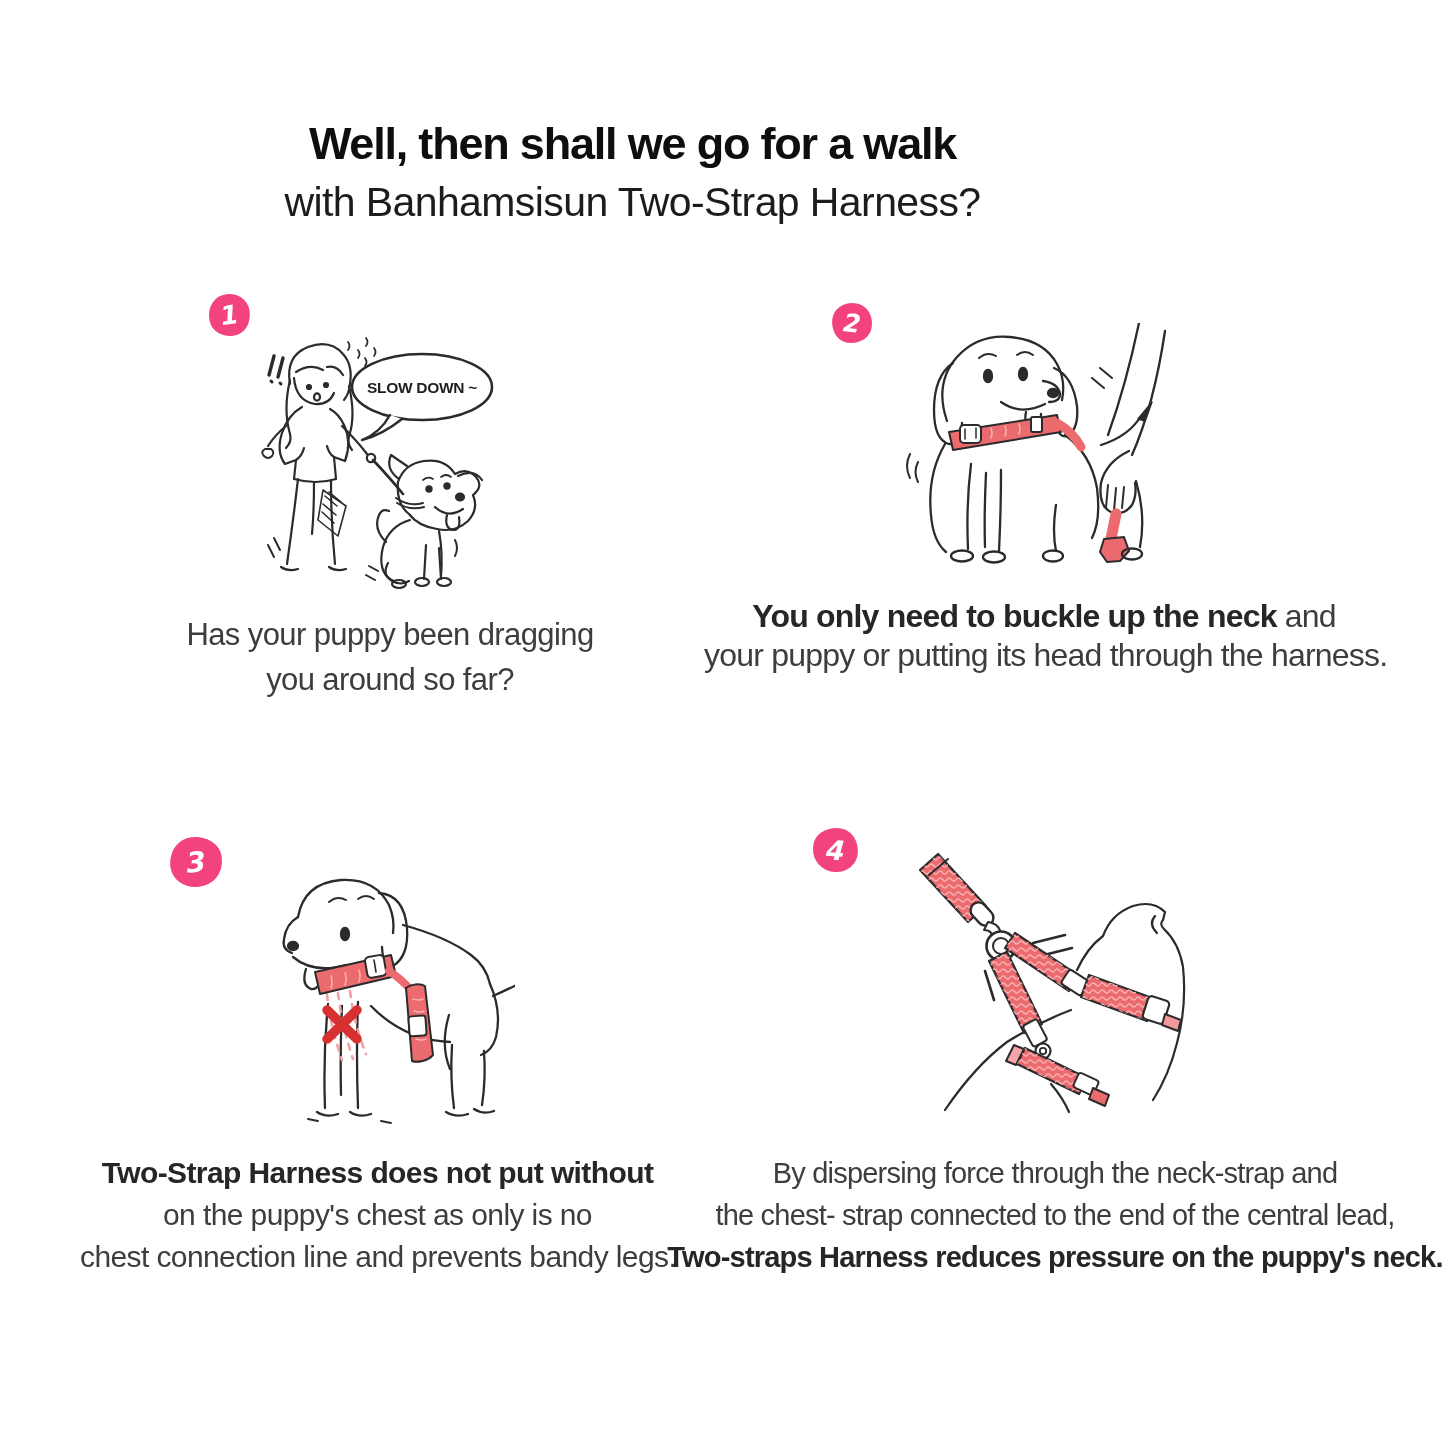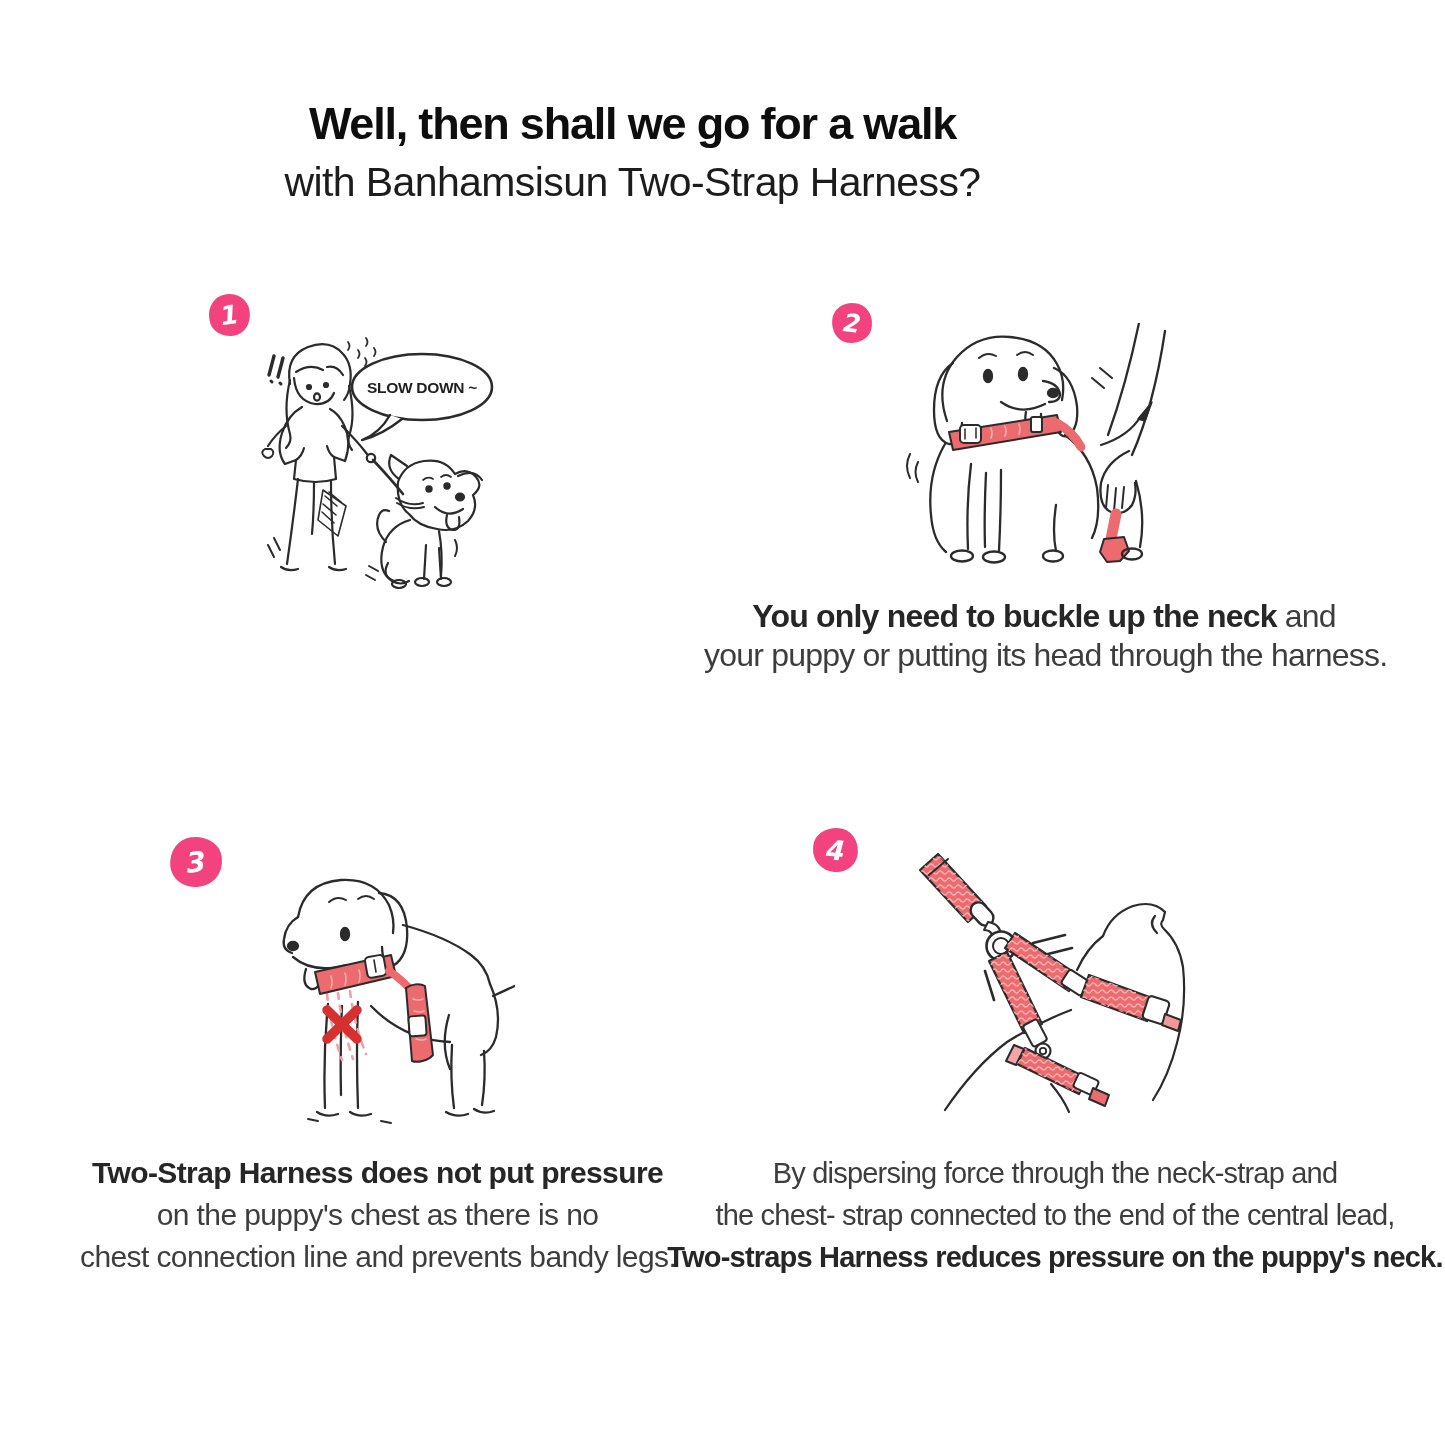--- a/index.html
+++ b/index.html
@@ -1,19 +1,19 @@
 <!DOCTYPE html>
 <html><head>
 <meta charset="utf-8">
 <style>
   html,body{margin:0;padding:0;background:#ffffff;}
   .page{position:relative;width:1445px;height:1445px;background:#ffffff;overflow:hidden;
         font-family:"Liberation Sans","DejaVu Sans",sans-serif;}
   
-  .title{position:absolute;top:94px;left:0;width:1265px;text-align:center;color:#111;}
+  .title{position:absolute;top:114px;left:0;width:1265px;text-align:center;color:#111;}
   .title .t1{font-size:45px;font-weight:800;letter-spacing:-1.2px;line-height:60px;color:#0e0e0e;}
   .title .t2{font-size:41px;font-weight:400;letter-spacing:-0.6px;line-height:56px;color:#1c1c1c;text-align:center;}
   
   .badge{position:absolute;display:flex;align-items:center;justify-content:center;
          background:#f2437f;color:#ffffff;font-weight:700;font-style:italic;
          font-family:"DejaVu Sans",sans-serif;}
   .b1{left:209px;top:294px;width:41px;height:42px;font-size:26px;border-radius:48% 52% 46% 54%/52% 48% 55% 45%;transform:rotate(-8deg);}
   .b2{left:832px;top:303px;width:40px;height:40px;font-size:25px;border-radius:52% 48% 55% 45%/48% 52% 45% 55%;transform:rotate(6deg);}
   .b3{left:170px;top:837px;width:52px;height:50px;font-size:28px;border-radius:46% 54% 50% 50%/55% 45% 52% 48%;transform:rotate(-5deg);}
   .b4{left:813px;top:828px;width:45px;height:44px;font-size:27px;border-radius:54% 46% 48% 52%/45% 55% 48% 52%;transform:rotate(4deg);}
@@ -273,29 +273,33 @@
         <circle cx="150" cy="203" r="3.2" stroke-width="1.8"></circle>
         <polygon points="113,213 121,197 131,201 123,217" fill="#f5a5a7" stroke-width="2"></polygon>
         <polygon points="124,216 132,200 194,230 186,246" fill="#ec6b6e" stroke-width="2.2"></polygon>
         <polygon points="124,216 132,200 194,230 186,246" fill="url(#wv)" stroke="none"></polygon>
         <rect x="182" y="228" width="22" height="16" rx="3" fill="#ffffff" stroke-width="2" transform="rotate(25 193 236)"></rect>
         <polygon points="200,240 216,247 212,258 196,251" fill="#ec6b6e" stroke-width="2"></polygon>
       </g>
     </g>
   </svg>
 
+  <div class="cap c1">
+    <div class="ln">Has your puppy been dragging</div>
+    <div class="ln">you around so far?</div>
+  </div>
 
   <div class="cap c2">
     <div class="ln"><span class="b">You only need to buckle up the neck</span><span> and</span></div>
     <div class="ln">your puppy or putting its head through the harness.</div>
   </div>
 
   <div class="cap c3">
-    <div class="ln b">Two-Strap Harness does not put pressure</div>
-    <div class="ln">on the puppy's chest as there is no</div>
+    <div class="ln b">Two-Strap Harness does not put without</div>
+    <div class="ln">on the puppy's chest as only is no</div>
     <div class="ln">chest connection line and prevents bandy legs.</div>
   </div>
 
   <div class="cap c4">
     <div class="ln">By dispersing force through the neck-strap and</div>
     <div class="ln">the chest- strap connected to the end of the central lead,</div>
     <div class="ln b">Two-straps Harness reduces pressure on the puppy's neck.</div>
   </div>
 
 </div>

